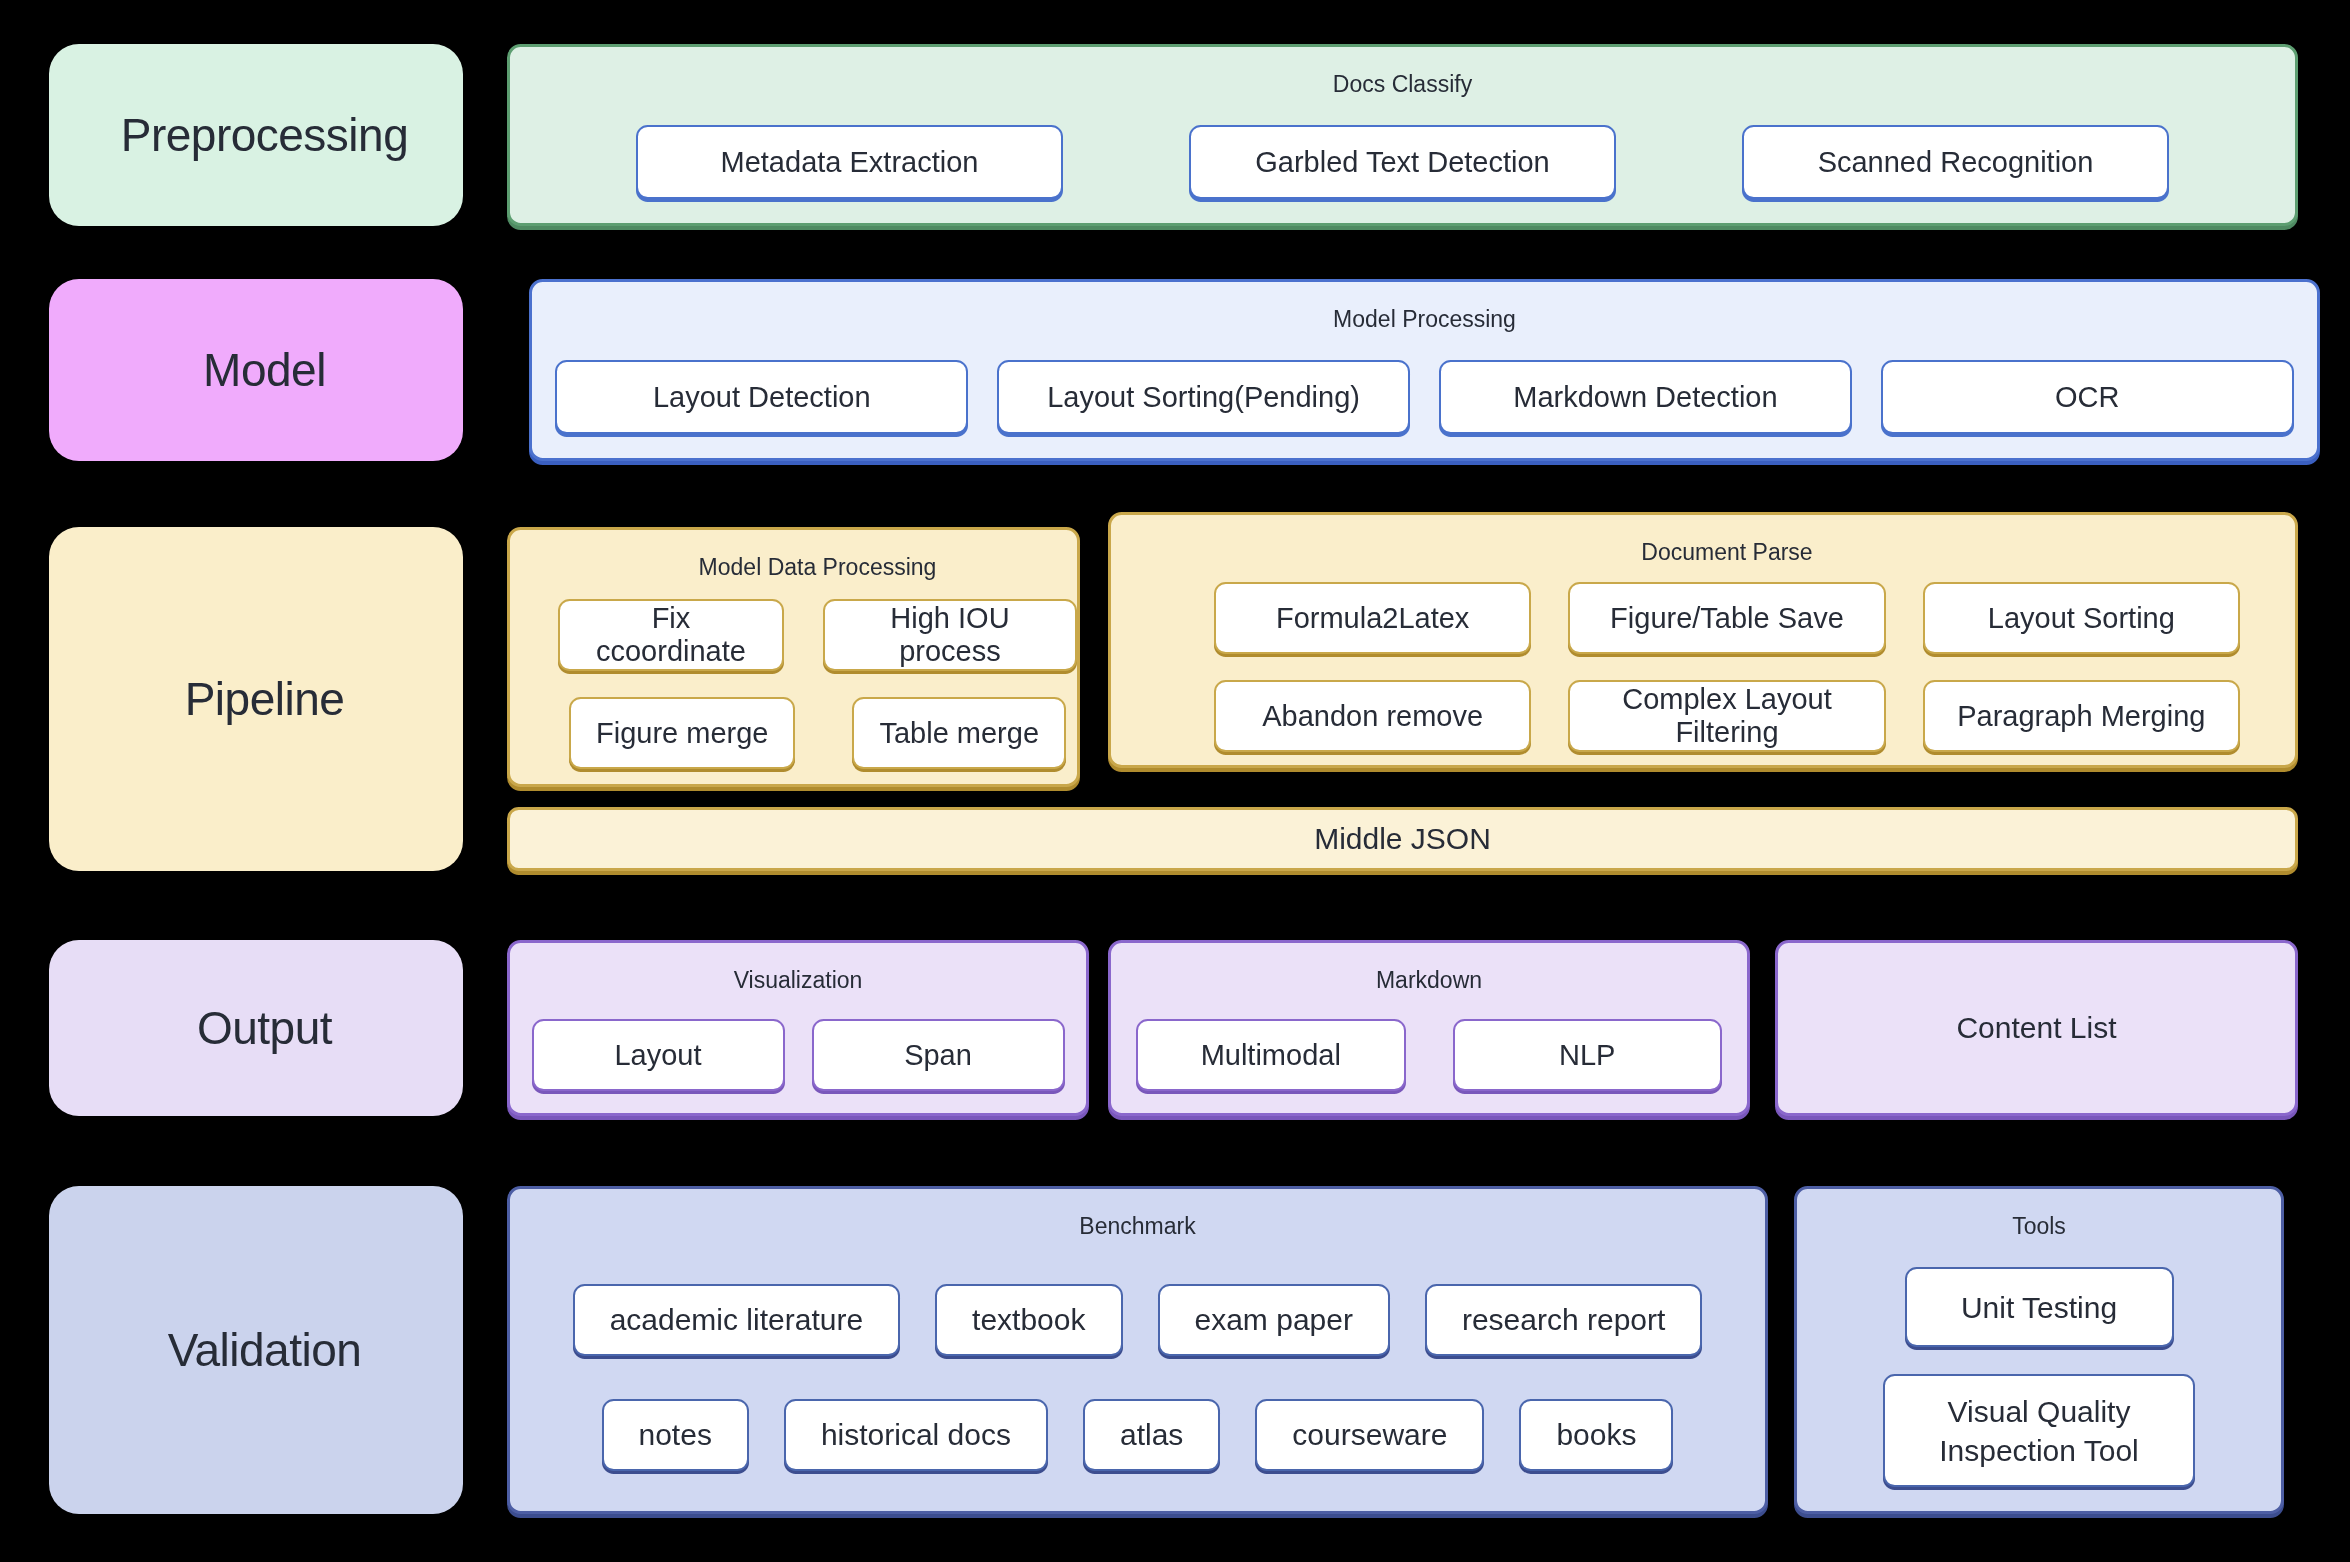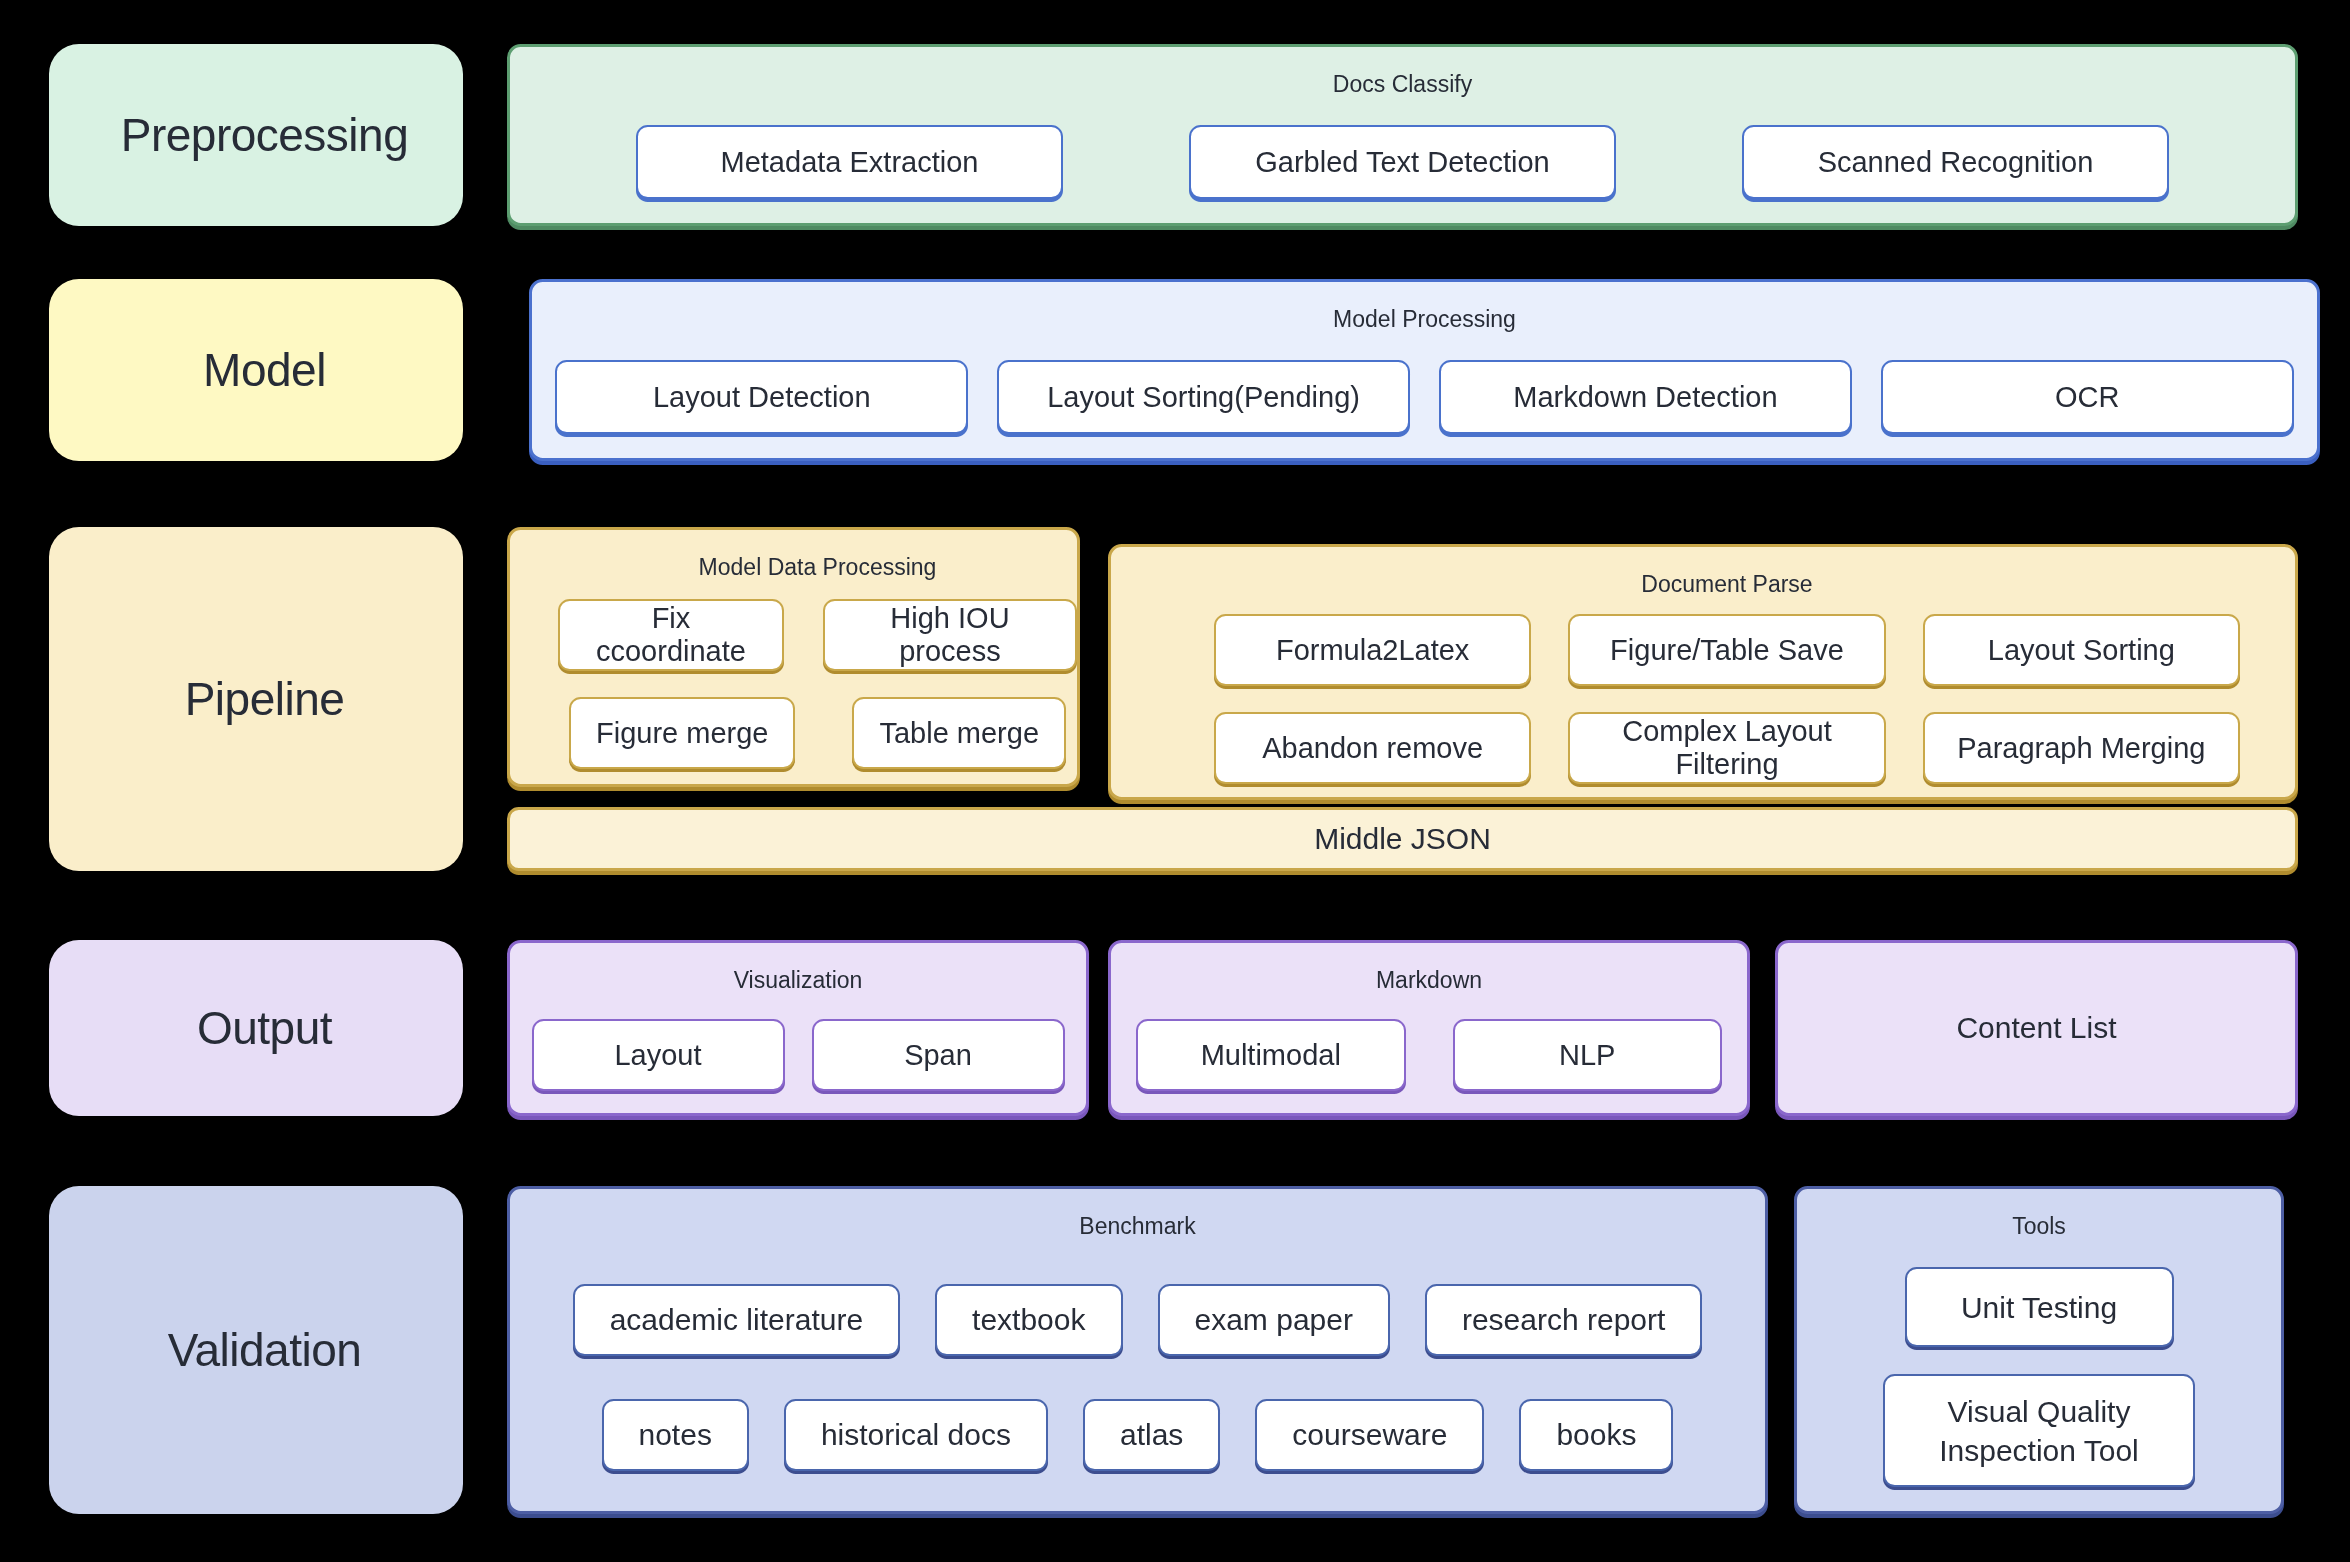--- a/index.html
+++ b/index.html
@@ -10,21 +10,21 @@
   }
   .canvas{position:relative;width:2350px;height:1562px;background:#000;}
   .abs{position:absolute;box-sizing:border-box;}
 
   
   .rowlabel{
     display:flex;align-items:center;justify-content:center;
     border-radius:30px;font-size:46px;letter-spacing:-0.5px;padding-left:17px;
   }
   .green-label{background:#d9f2e3;}
-  .blue-label{background:#fef9c3;}
+  .blue-label{background:#f0abfc;}
   .gold-label{background:#faeeca;}
   .purple-label{background:#e7ddf6;}
   .slate-label{background:#cbd3ed;}
 
   
   .group{
     border-radius:13.7px;display:flex;flex-direction:column;
   }
   .green-group{background:#def0e5;border:3.9px solid #5d9e71;box-shadow:0 3.9px 0 #4f8a62;}
   .blue-group{background:#e9effc;border:3.9px solid #4b71ce;box-shadow:0 3.9px 0 #3a5fc0;}
@@ -93,21 +93,21 @@
         <div class="node gold-node">Fix ccoordinate</div>
         <div class="node gold-node">High IOU process</div>
       </div>
       <div class="row-center" style="gap:57px;">
         <div class="node gold-node">Figure merge</div>
         <div class="node gold-node">Table merge</div>
       </div>
     </div>
   </div>
 
-  <div class="abs group gold-group" style="left:1108px;top:544px;width:1190px;height:256px">
+  <div class="abs group gold-group" style="left:1108px;top:512px;width:1190px;height:256px">
     <div class="group-title">Document Parse</div>
     <div class="fill-col gap27" style="padding:0 55px;">
       <div class="row-center" style="gap:37px;">
         <div class="node gold-node" style="flex:1">Formula2Latex</div>
         <div class="node gold-node" style="flex:1">Figure/Table Save</div>
         <div class="node gold-node" style="flex:1">Layout Sorting</div>
       </div>
       <div class="row-center" style="gap:37px;">
         <div class="node gold-node" style="flex:1">Abandon remove</div>
         <div class="node gold-node" style="flex:1">Complex Layout Filtering</div>

